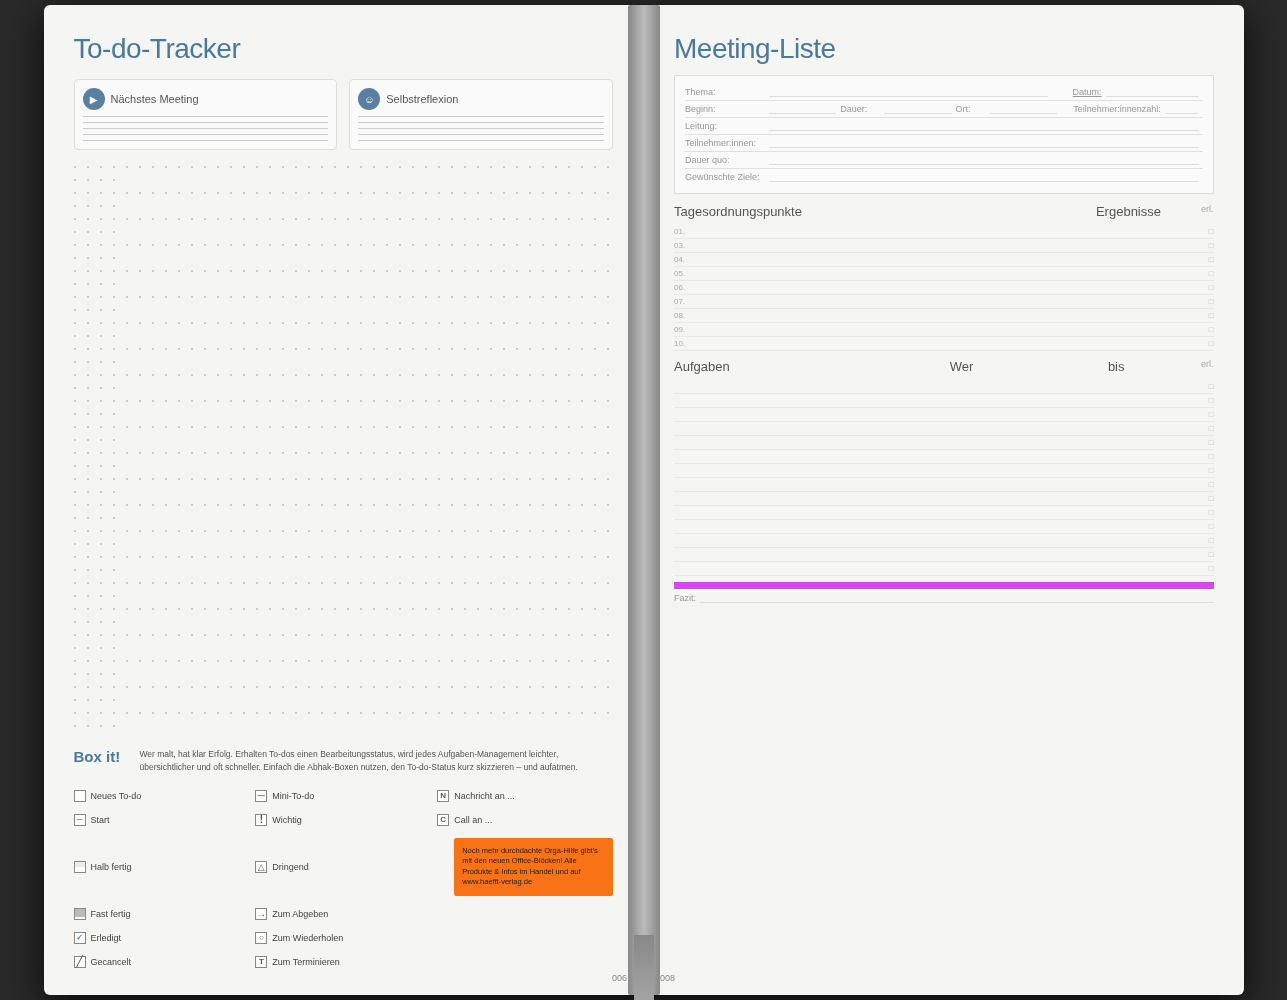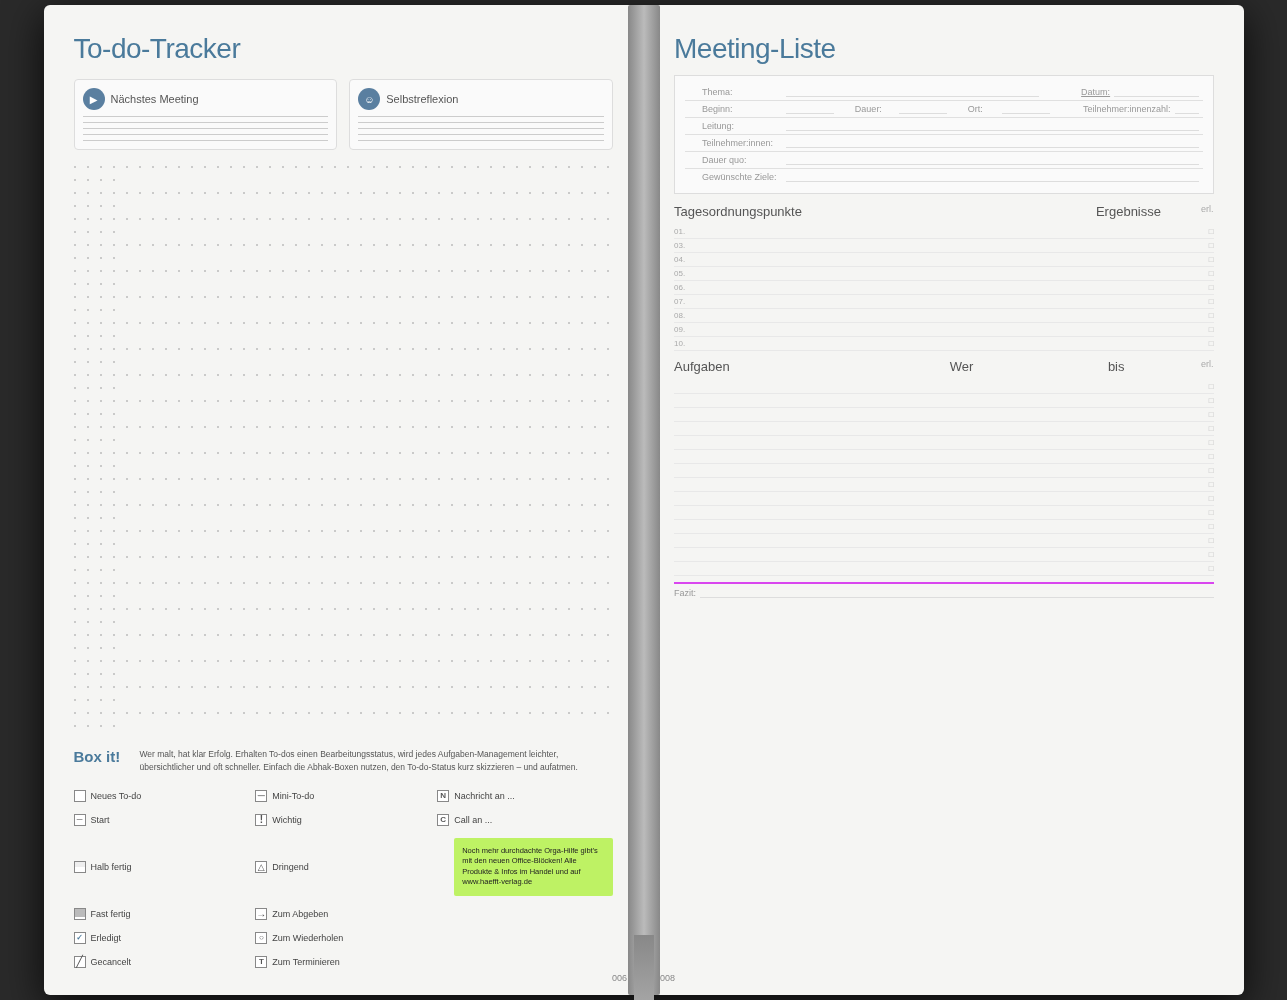--- a/index.html
+++ b/index.html
@@ -158,21 +158,21 @@
       align-items: center;
       justify-content: center;
       font-size: 8px;
       color: #555;
       flex-shrink: 0;
       background: white;
     }
     .legend-box.filled { background: #eee; }
     .legend-box.checked { color: #4a7a9b; font-weight: bold; }
     .info-box {
-      background: #bef264;
+      background: #f97316;
       padding: 8px;
       font-size: 8px;
       color: #222;
       line-height: 1.5;
       border-radius: 2px;
     }
     .page-number-left {
       position: absolute;
       bottom: 12px;
       right: 16px;
@@ -206,21 +206,20 @@
       gap: 0;
       border-bottom: 1px solid #e0e0e0;
       padding: 3px 0;
       font-size: 9px;
       color: #777;
     }
     .form-row:last-child { border-bottom: none; }
     .form-label {
       min-width: 80px;
       color: #999;
-      margin-left: 17px;
     }
     .form-field {
       flex: 1;
       border-bottom: 1px solid #ddd;
       margin: 0 4px;
       min-height: 10px;
     }
 
     
     .section-header {
@@ -286,21 +285,21 @@
     .task-wer { flex: 1; }
     .task-bis { flex: 1; text-align: center; }
     .task-ert { min-width: 20px; text-align: right; font-size: 8px; color: #bbb; }
 
     .fazit-section {
       margin-top: 6px;
       display: flex;
       gap: 4px;
       font-size: 9px;
       color: #999;
-      border-top: 2px solid #d946ef;
+      border-top: 7px solid #d946ef;
       padding-top: 4px;
     }
   </style>
 </head>
 <body>
 
 <div class="book-cover">
   <div class="book-spine"></div>
   <div class="book-ribbon"></div>
 

